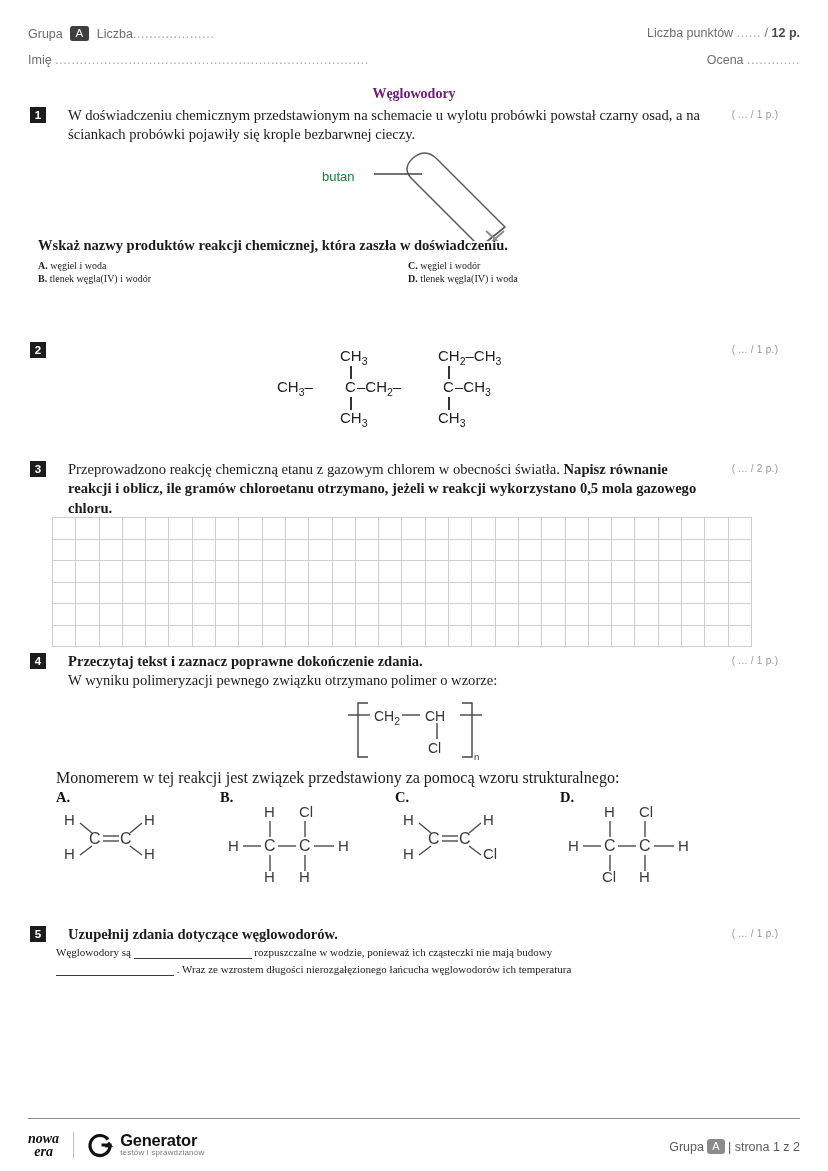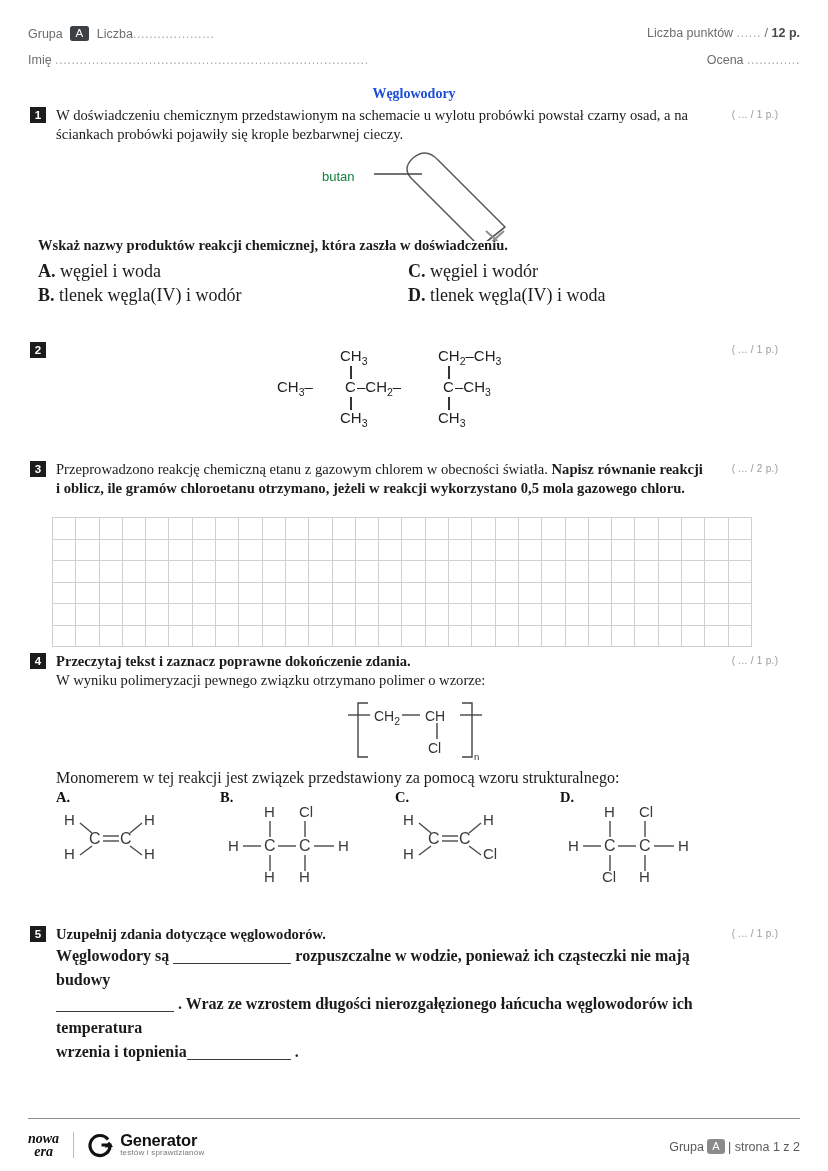--- a/index.html
+++ b/index.html
@@ -57,41 +57,41 @@
 
   
   .doc-title {
     position: absolute;
     left: 0; right: 0;
     top: 86px;
     text-align: center;
     font-family: "Liberation Serif", serif;
     font-weight: bold;
     font-size: 14px;
-    color: #1d4ed8;
+    color: #701a75;
   }
 
   
   .task { position: absolute; left: 30px; right: 30px; }
   .task-num {
     position: absolute;
     left: 0;
     top: 1px;
     width: 16px;
     height: 16px;
     background: #1c1c1c;
     color: #fff;
     font-family: "Liberation Sans", sans-serif;
     font-size: 11.5px;
     font-weight: bold;
     line-height: 16px;
     text-align: center;
   }
   .task-body {
-    margin-left: 26px;
+    margin-left: 38px;
     margin-right: 92px;
     font-size: 14.6px;
     line-height: 1.32;
   }
   .pts {
     position: absolute;
     right: 0;
     top: 3px;
     width: 86px;
     text-align: center;
@@ -113,21 +113,21 @@
     left: 292px;
     top: 20px;
     font-family: "Liberation Sans", sans-serif;
     font-size: 13px;
     color: #15803d;
   }
 
   
   .abcd {
     margin-top: 5px;
-    font-size: 18px;
+    font-size: 10px;
     line-height: 1.36;
     position: relative;
   }
   .abcd .col2 {
     position: absolute;
     left: 370px;
     top: 0;
   }
 
   
@@ -197,21 +197,21 @@
   }
   .opt-label {
     position: absolute;
     font-family: "Liberation Serif", serif;
     font-weight: bold;
     font-size: 14.5px;
     color: #111;
   }
 
   
-  .t5line { font-size: 16px; line-height: 1.5; font-weight: bold; }
+  .t5line { font-size: 11px; line-height: 1.5; }
   .fill {
     display: inline-block;
     border-bottom: 1.4px solid #3a3a3a;
     height: 14px;
     vertical-align: -3px;
   }
 
   
   .footer {
     position: absolute;
@@ -677,24 +677,20 @@
     <div style="margin-left:26px;margin-right:70px;">
       <div class="t5line">
         <span>Węglowodory są</span>
         <span class="fill" style="width:118px;"></span>
         <span>rozpuszczalne w wodzie, ponieważ ich cząsteczki nie mają budowy</span>
       </div>
       <div class="t5line">
         <span class="fill" style="width:118px;"></span>
         <span>. Wraz ze wzrostem długości nierozgałęzionego łańcucha węglowodorów ich temperatura</span>
       </div>
-      <div class="t5line">
-        <span>wrzenia i topnienia</span><span class="fill" style="width:104px;"></span>
-        <span>.</span>
-      </div>
     </div>
   </div>
 
   <div class="footer">
     <div class="logo-area">
       <div>
         <div class="nowa-era">nowa</div>
         <div class="nowa-era">era</div>
       </div>
       <div class="divider-v"></div>

